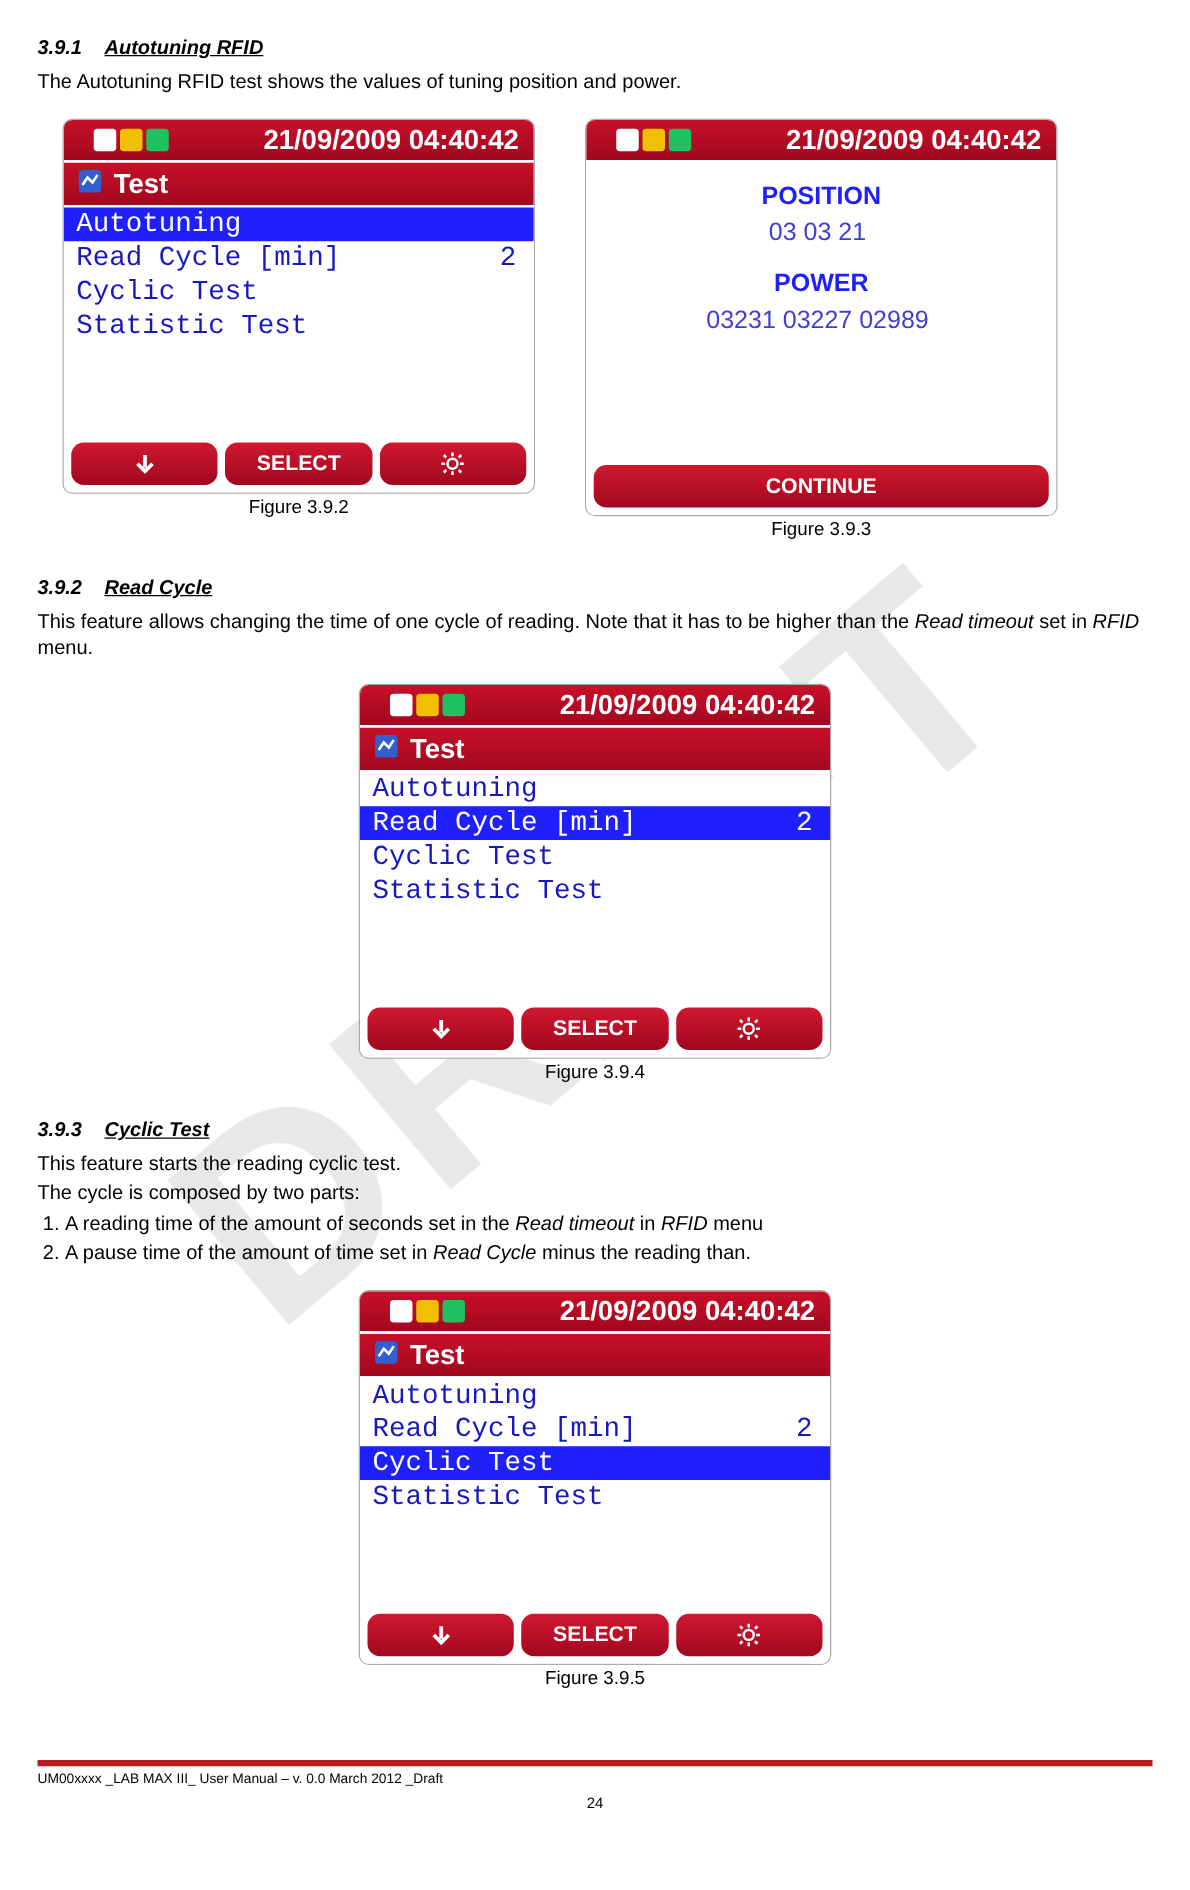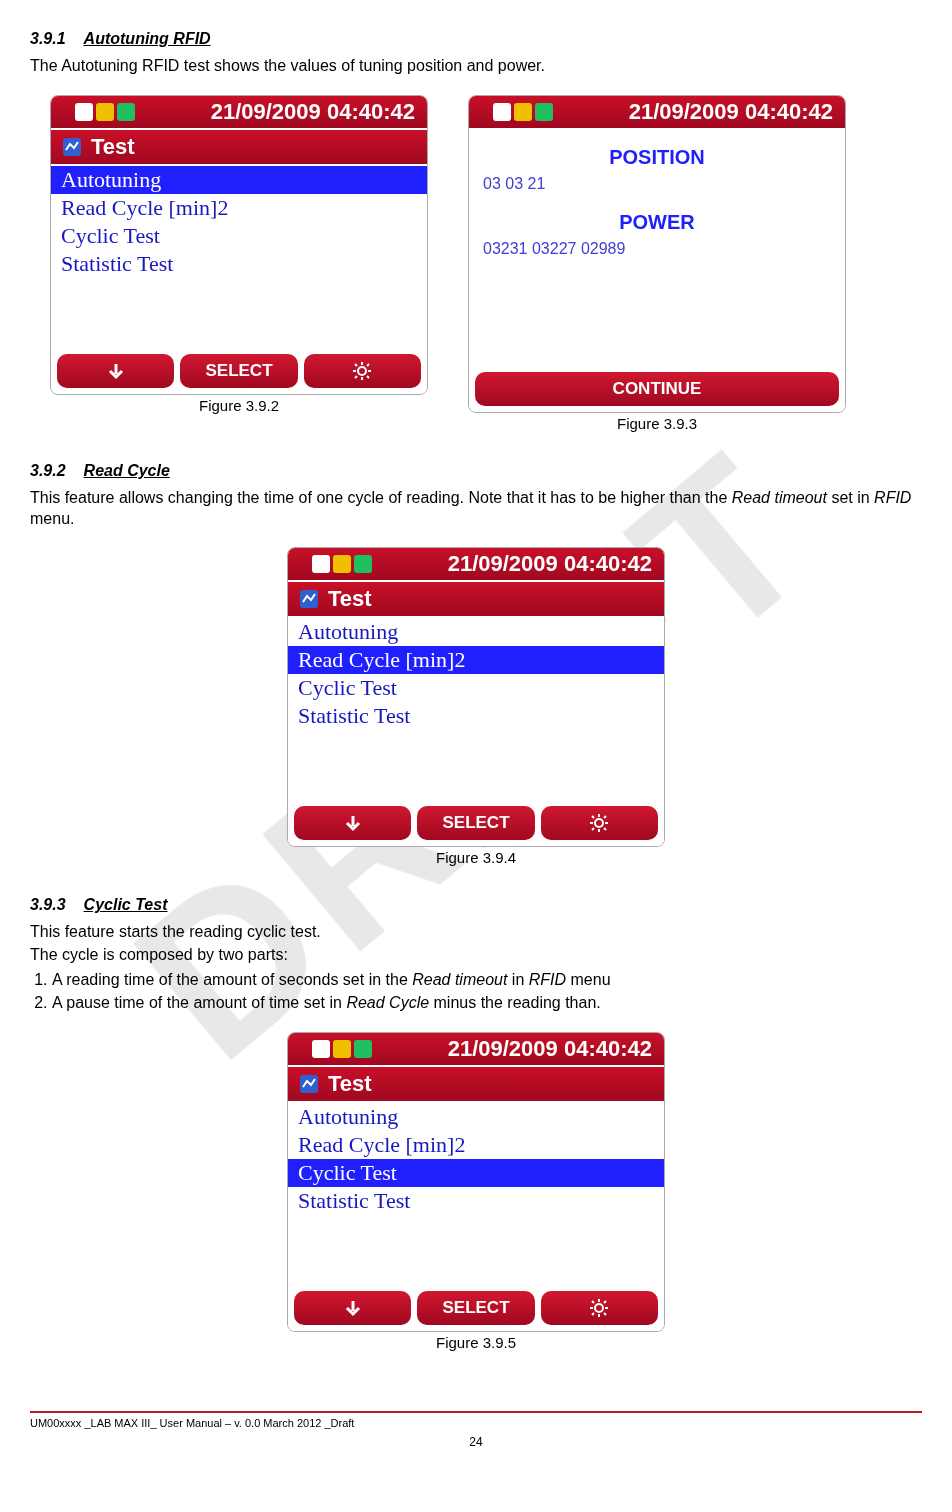--- a/index.html
+++ b/index.html
@@ -9,35 +9,35 @@
 h4 .title{text-decoration:underline}
 .bodytext{margin:6px 0 18px 0;line-height:1.3}
 .figrow{display:flex;gap:40px;justify-content:flex-start;margin:10px 0 30px 20px}
 .figcol{text-align:center}
 .figcaption{font-weight:normal;margin-top:2px;font-size:15px}
 .screen{width:376px;border:1px solid #aaa;border-radius:8px;background:#fff;overflow:hidden}
 .statusbar{background:linear-gradient(#c81028,#a00820);height:32px;display:flex;align-items:center;color:#fff;font-weight:bold;font-size:22px;padding:0 6px;gap:6px}
 .statusbar .icons{display:flex;gap:3px;margin-left:18px;margin-right:10px}
 .sicon{width:18px;height:18px;display:inline-block;border-radius:3px}
 .datetime{flex:1;text-align:right;padding-right:6px}
-.titlebar{background:linear-gradient(#c81028,#a00820);color:#fff;font-weight:bold;font-size:22px;padding:4px 10px;display:flex;align-items:center;gap:8px;border-top:2px solid #fff}
+.titlebar{background:linear-gradient(#c81028,#a00820);color:#fff;font-weight:bold;font-size:22px;padding:4px 10px;display:flex;gap:8px;border-top:2px solid #fff}
 .titlebar svg{flex:none}
 .menulist{background:#fff;height:180px;padding:2px 0}
-.menuitem{display:flex;justify-content:flex-start;padding:1px 10px;font-size:22px;color:#1818c0;font-family:Liberation Serif, serif}
+.menuitem{display:flex;justify-content:space-between;padding:1px 10px;font-size:22px;color:#1818c0;font-family:Liberation Mono, monospace}
 .menuitem.sel{background:#2020ff;color:#fff}
 .menuitem .val{padding-right:4px}
 .content{background:#fff;height:218px;padding:10px 14px;font-size:20px}
 .content .lbl{color:#2020ff;font-weight:bold;margin:8px 0 6px 0}
-.content .val{color:#4040d0;text-align:left;font-size:16px;padding-right:6px}
+.content .val{color:#4040d0;text-align:center;font-size:20px;padding-right:6px}
 .softkeys{display:flex;gap:6px;padding:6px;background:#fff}
 .skey{flex:1;background:linear-gradient(#d01830,#a00820);border-radius:10px;height:34px;display:flex;align-items:center;justify-content:center;color:#fff;font-weight:bold;font-size:17px}
 .skey.single{flex:3}
 ol{margin:4px 0 18px 0;padding-left:22px}
 ol li{margin:2px 0;line-height:1.3}
-.footer{position:absolute;bottom:12px;left:30px;right:30px;border-top:2px solid #b91c1c;padding-top:4px;font-size:11px}
+.footer{position:absolute;bottom:12px;left:30px;right:30px;border-top:5px solid #b91c1c;padding-top:4px;font-size:11px}
 .pagenum{text-align:center;font-size:12px;margin-top:6px}
 </style>
 </head>
 <body>
 
 <div class="watermark">DRAFT</div>
 
 <h4><span class="num">3.9.1</span><span class="title">Autotuning RFID</span></h4>
 <div class="bodytext">The Autotuning RFID test shows the values of tuning position and power.</div>
 

